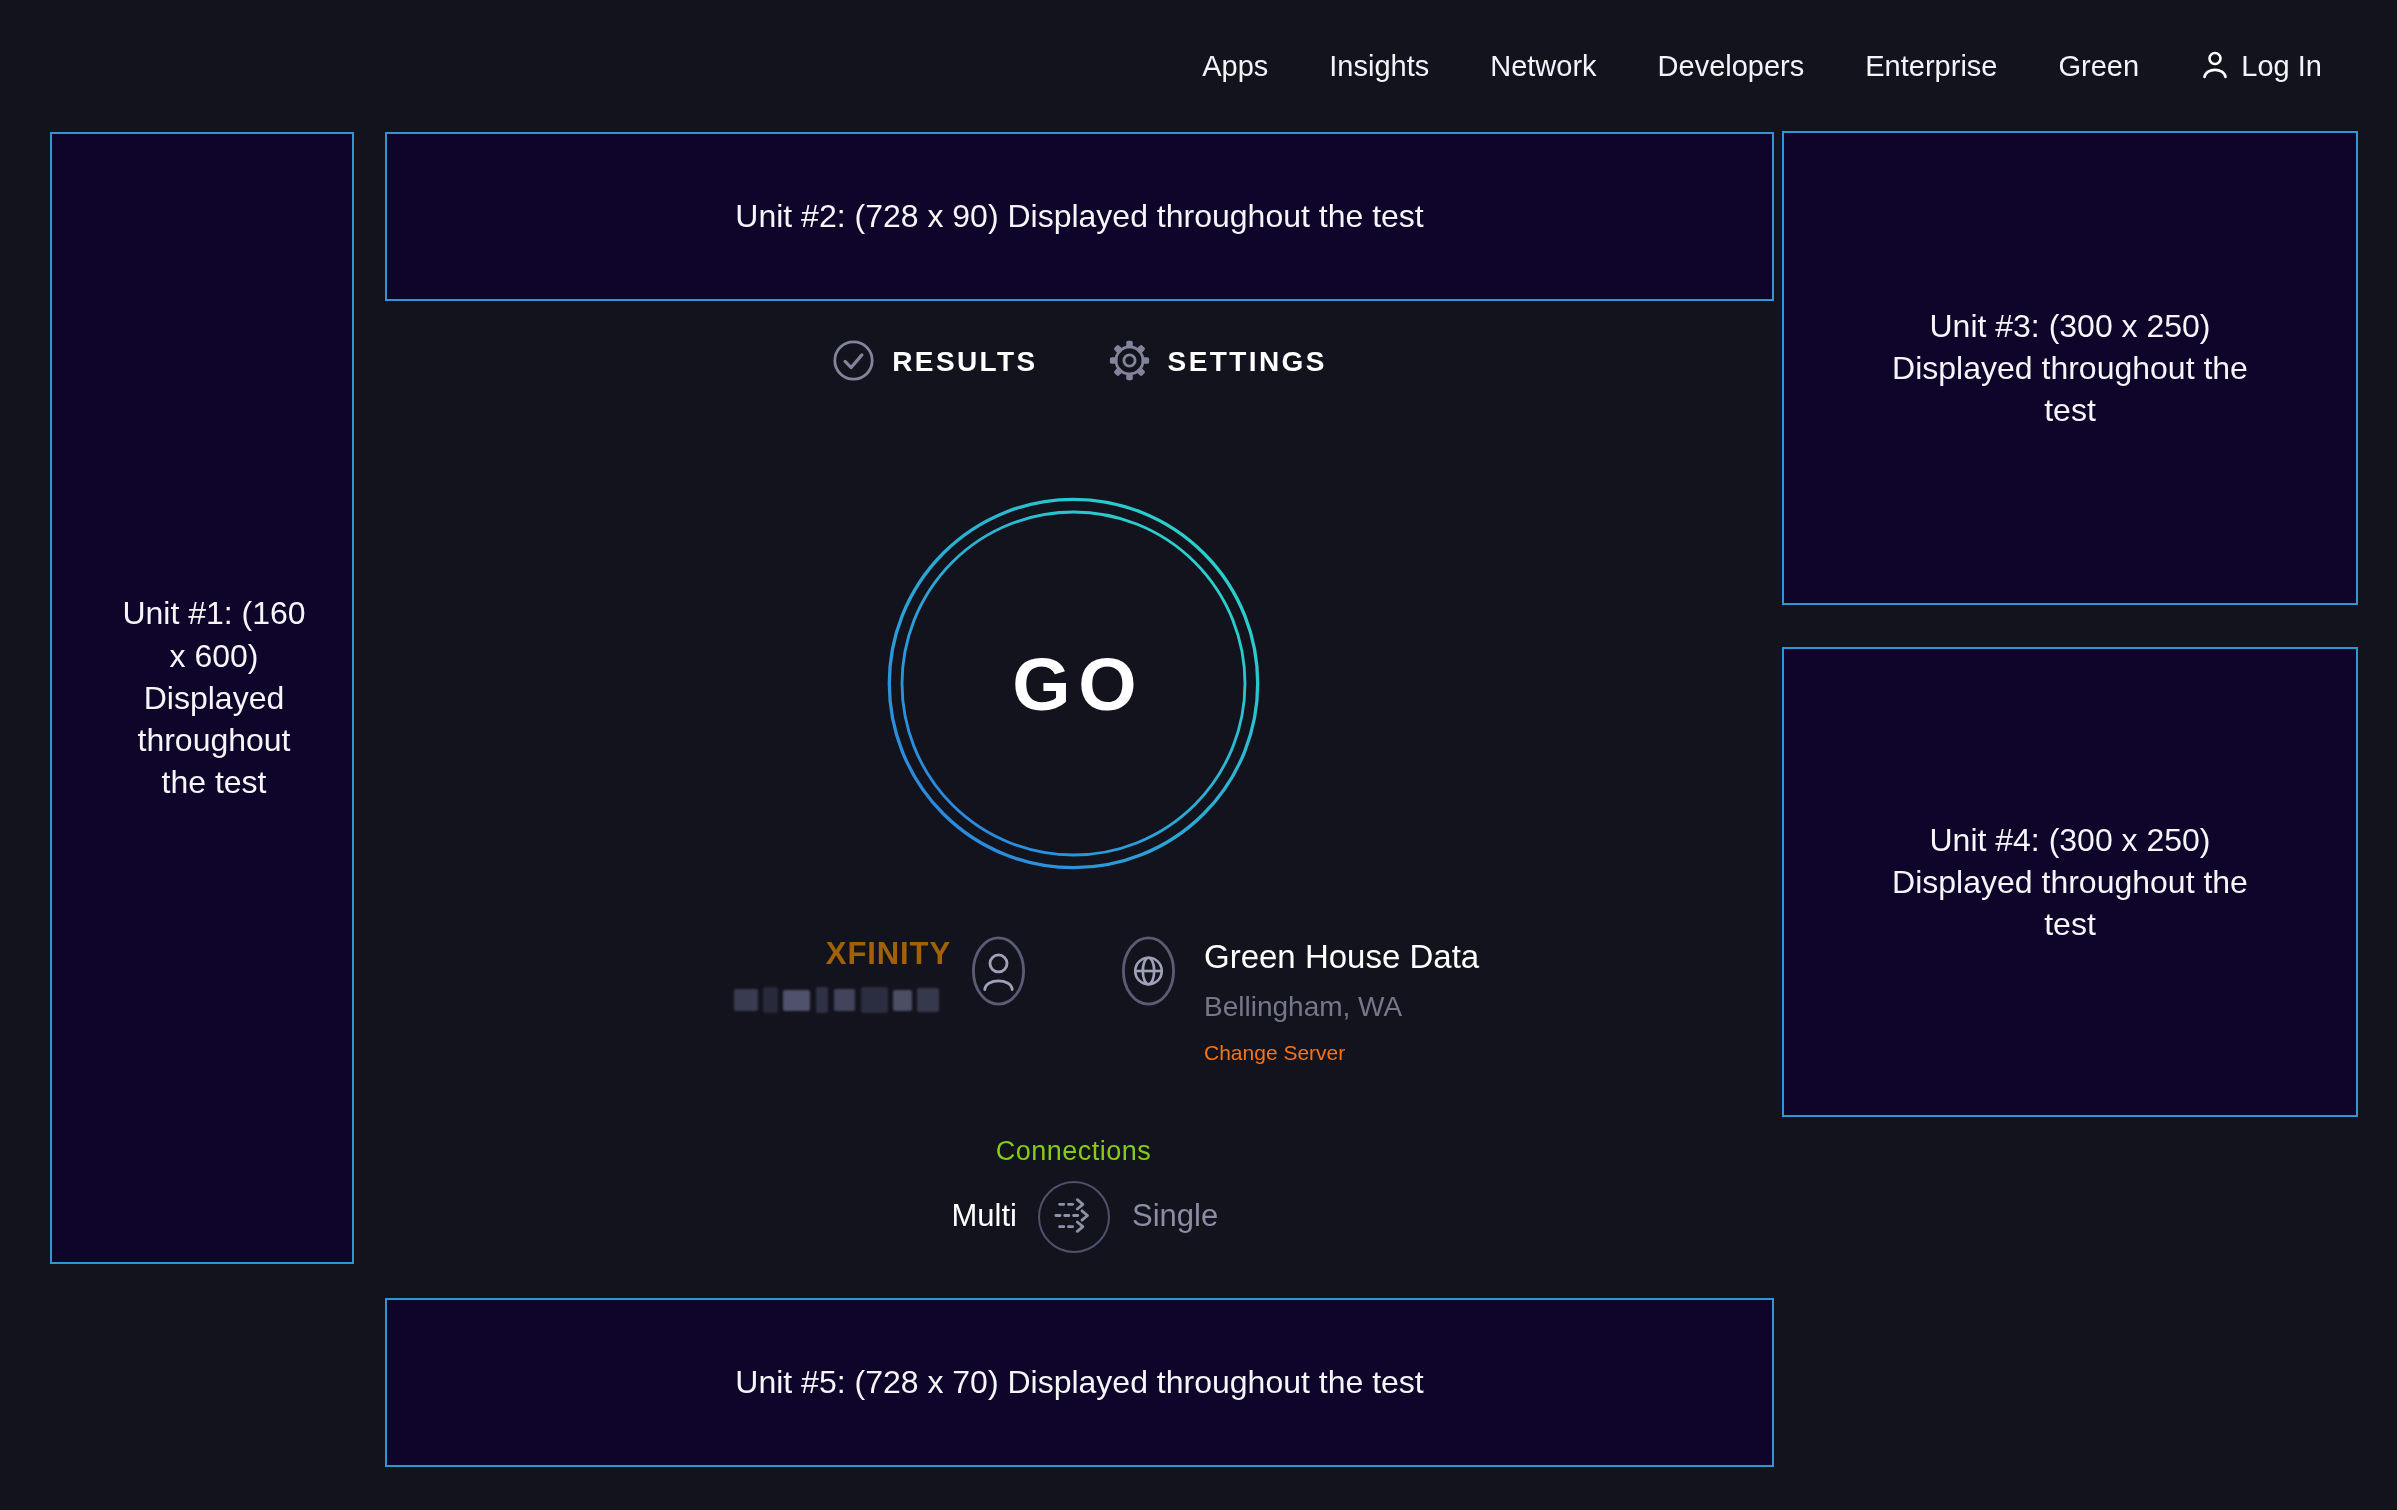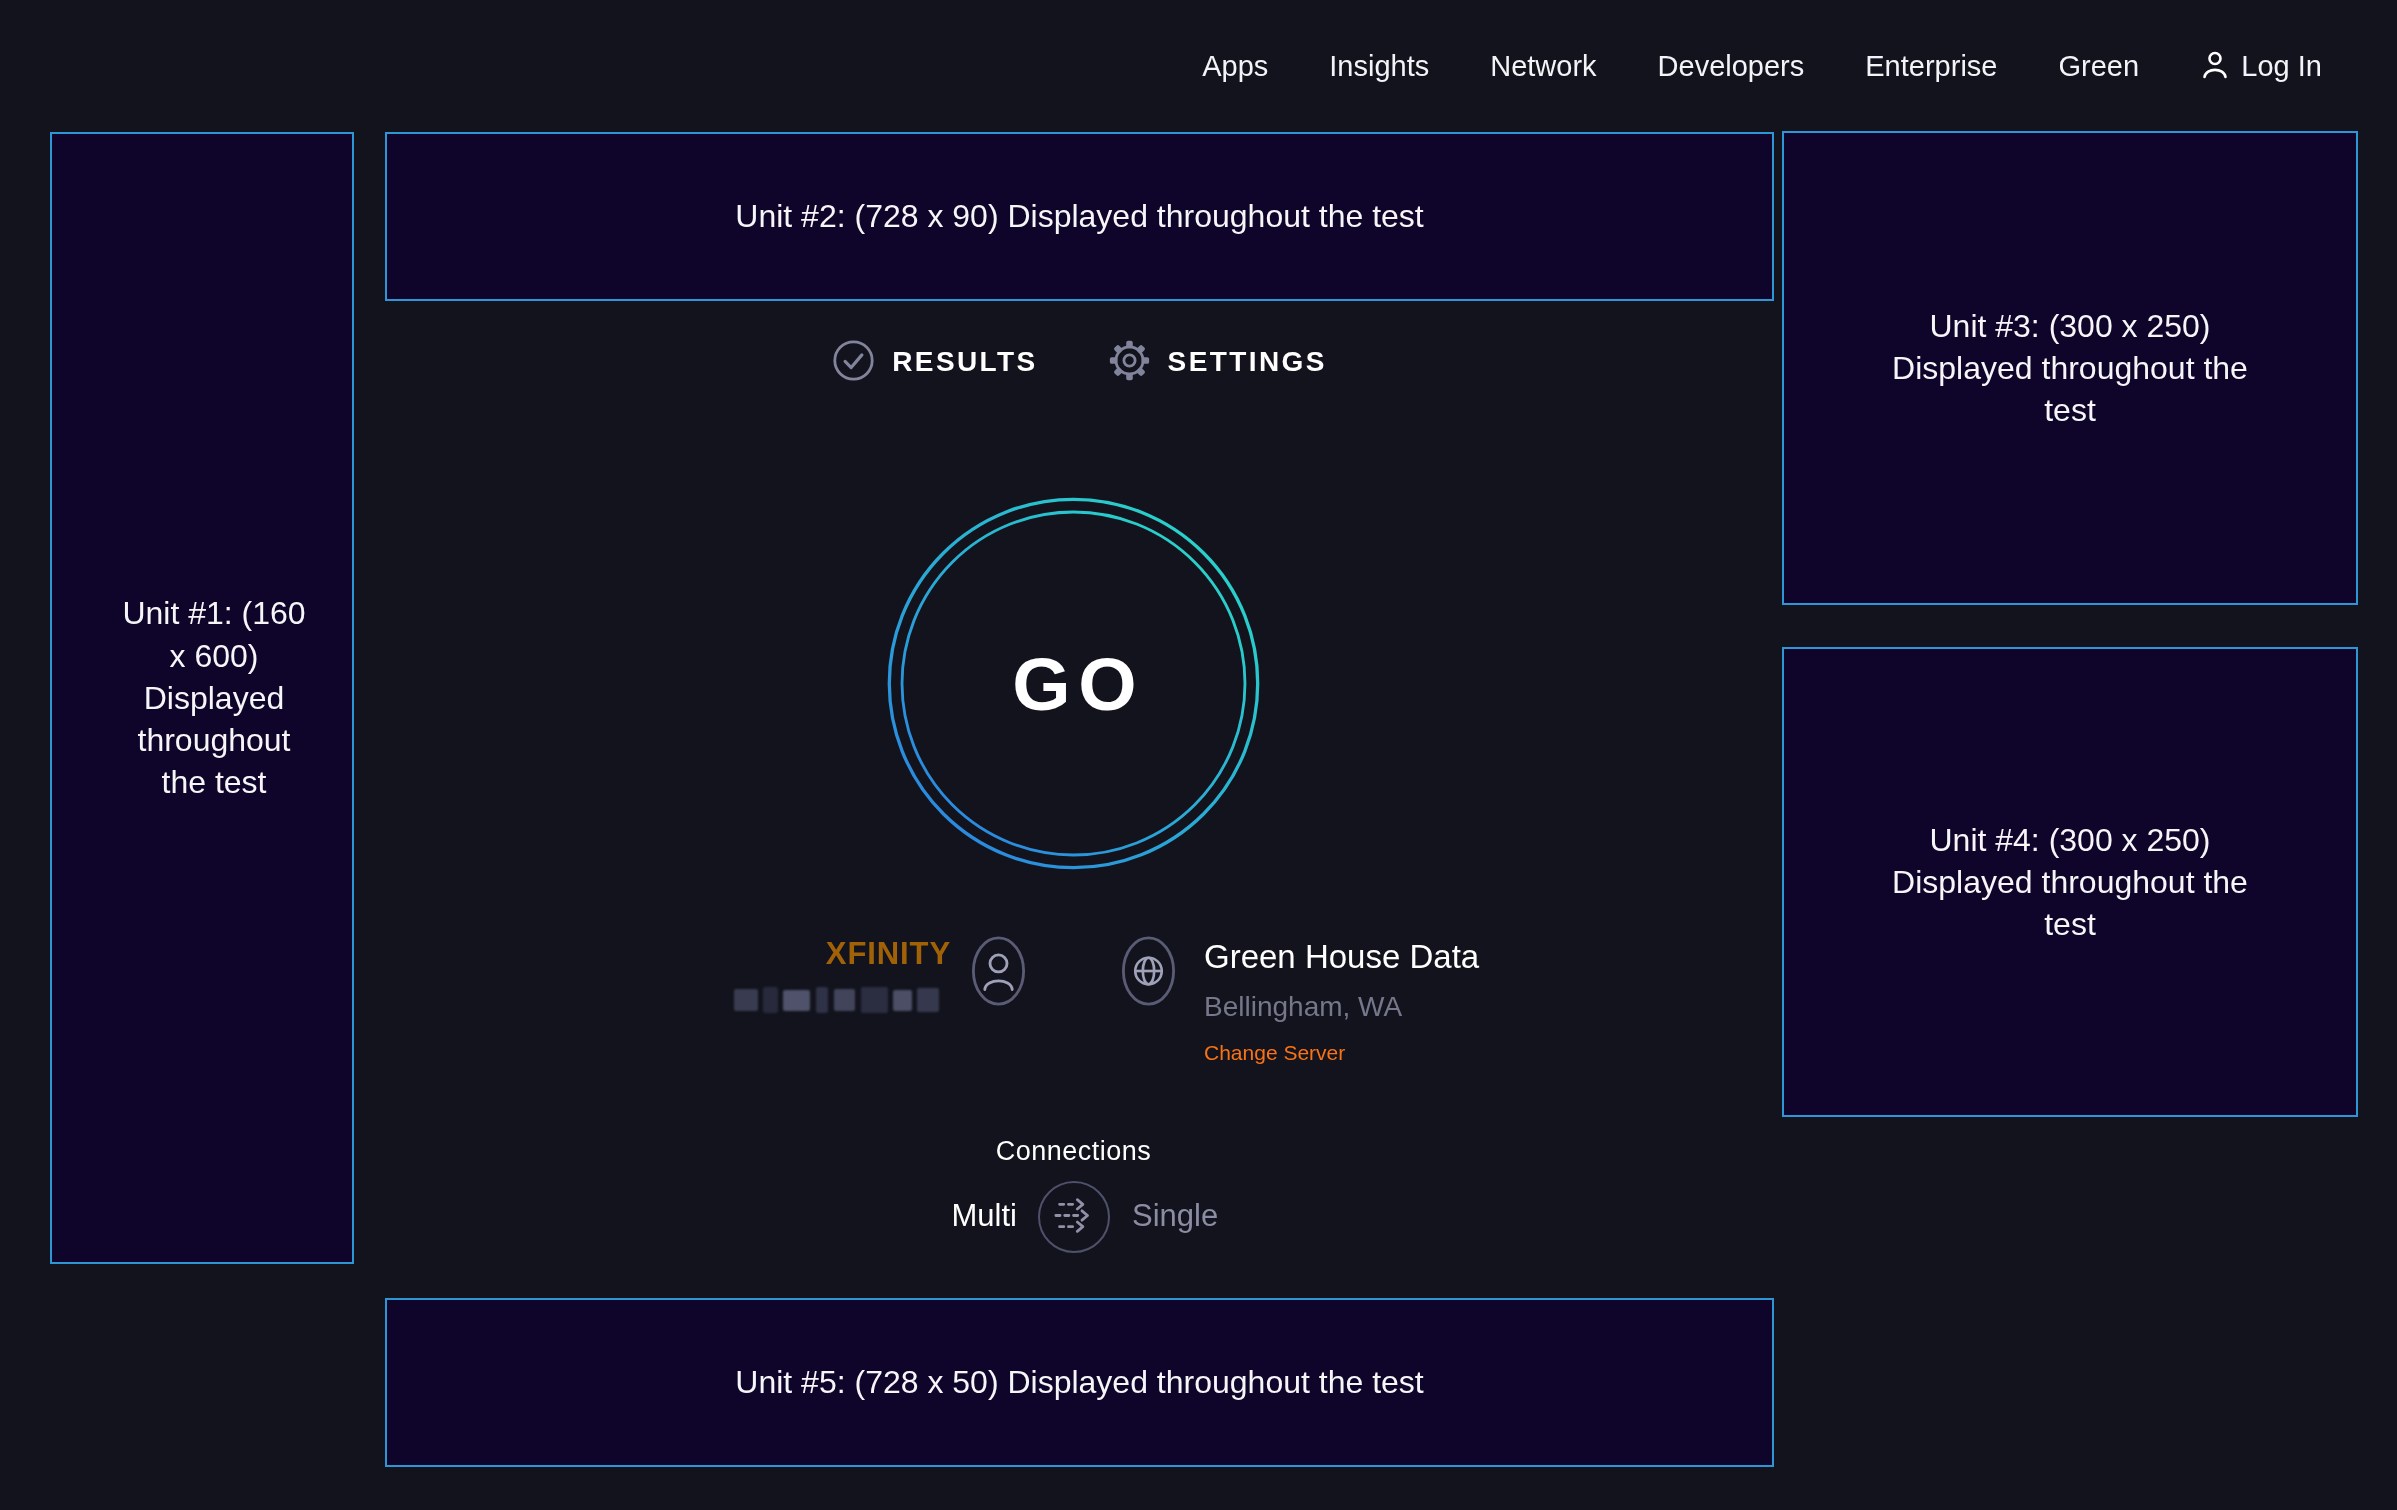--- a/index.html
+++ b/index.html
@@ -54,21 +54,21 @@
   .redacted span { display:inline-block; border-radius:1.9px; }
   .oval-icon { position:absolute; width:55px; height:72px; }
   #isp-icon { left:971px; top:935px; cursor:pointer; }
   #server-icon { left:1121px; top:935px; }
   .server-name { position:absolute; left:1204px; top:938px; font-size:33px; font-weight:500; color:#fff; }
   .server-loc  { position:absolute; left:1204px; top:991px; font-size:28px; color:#75778a; }
   .change-server { position:absolute; left:1204px; top:1041px; font-size:21px; color:#f97316; cursor:pointer; }
 
   
   .conn-title { position:absolute; left:885px; top:1136px; width:377px; text-align:center;
-                font-size:27px; letter-spacing:0.5px; color:#ffffff; }
+                font-size:27px; letter-spacing:0.5px; color:#84cc16; }
   .conn-multi { position:absolute; left:810px; top:1198px; width:207px; text-align:right;
                 font-size:31px; color:#fff; cursor:pointer; }
   .conn-toggle { position:absolute; left:1038px; top:1181px; width:72px; height:72px;
                  border:2.8px solid #4f516b; border-radius:50%;
                  display:flex; align-items:center; justify-content:center; cursor:pointer; }
   .conn-single { position:absolute; left:1132px; top:1198px; font-size:31px; color:#8b8da4; cursor:pointer; }
 </style>
 </head>
 <body>
 
@@ -98,21 +98,21 @@
 <div class="ad" id="ad2">
   <span class="ad-text">Unit #2: (728 x 90) Displayed throughout the test</span>
 </div>
 <div class="ad" id="ad3">
   <span class="ad-text">Unit #3: (300 x 250) Displayed throughout the test</span>
 </div>
 <div class="ad" id="ad4">
   <span class="ad-text">Unit #4: (300 x 250) Displayed throughout the test</span>
 </div>
 <div class="ad" id="ad5">
-  <span class="ad-text">Unit #5: (728 x 50) Displayed throughout the test</span>
+  <span class="ad-text">Unit #5: (728 x 70) Displayed throughout the test</span>
 </div>
 
 <div class="tabs">
   <div class="tab">
     <span>
       <svg width="43" height="43" viewBox="0 0 46 46">
         <circle cx="23" cy="23" r="20" fill="none" stroke="#82849c" stroke-width="3"></circle>
         <path d="M14 24 L20.5 30.5 L32 17" fill="none" stroke="#82849c" stroke-width="3.4" stroke-linecap="round" stroke-linejoin="round"></path>
       </svg>
     </span>

